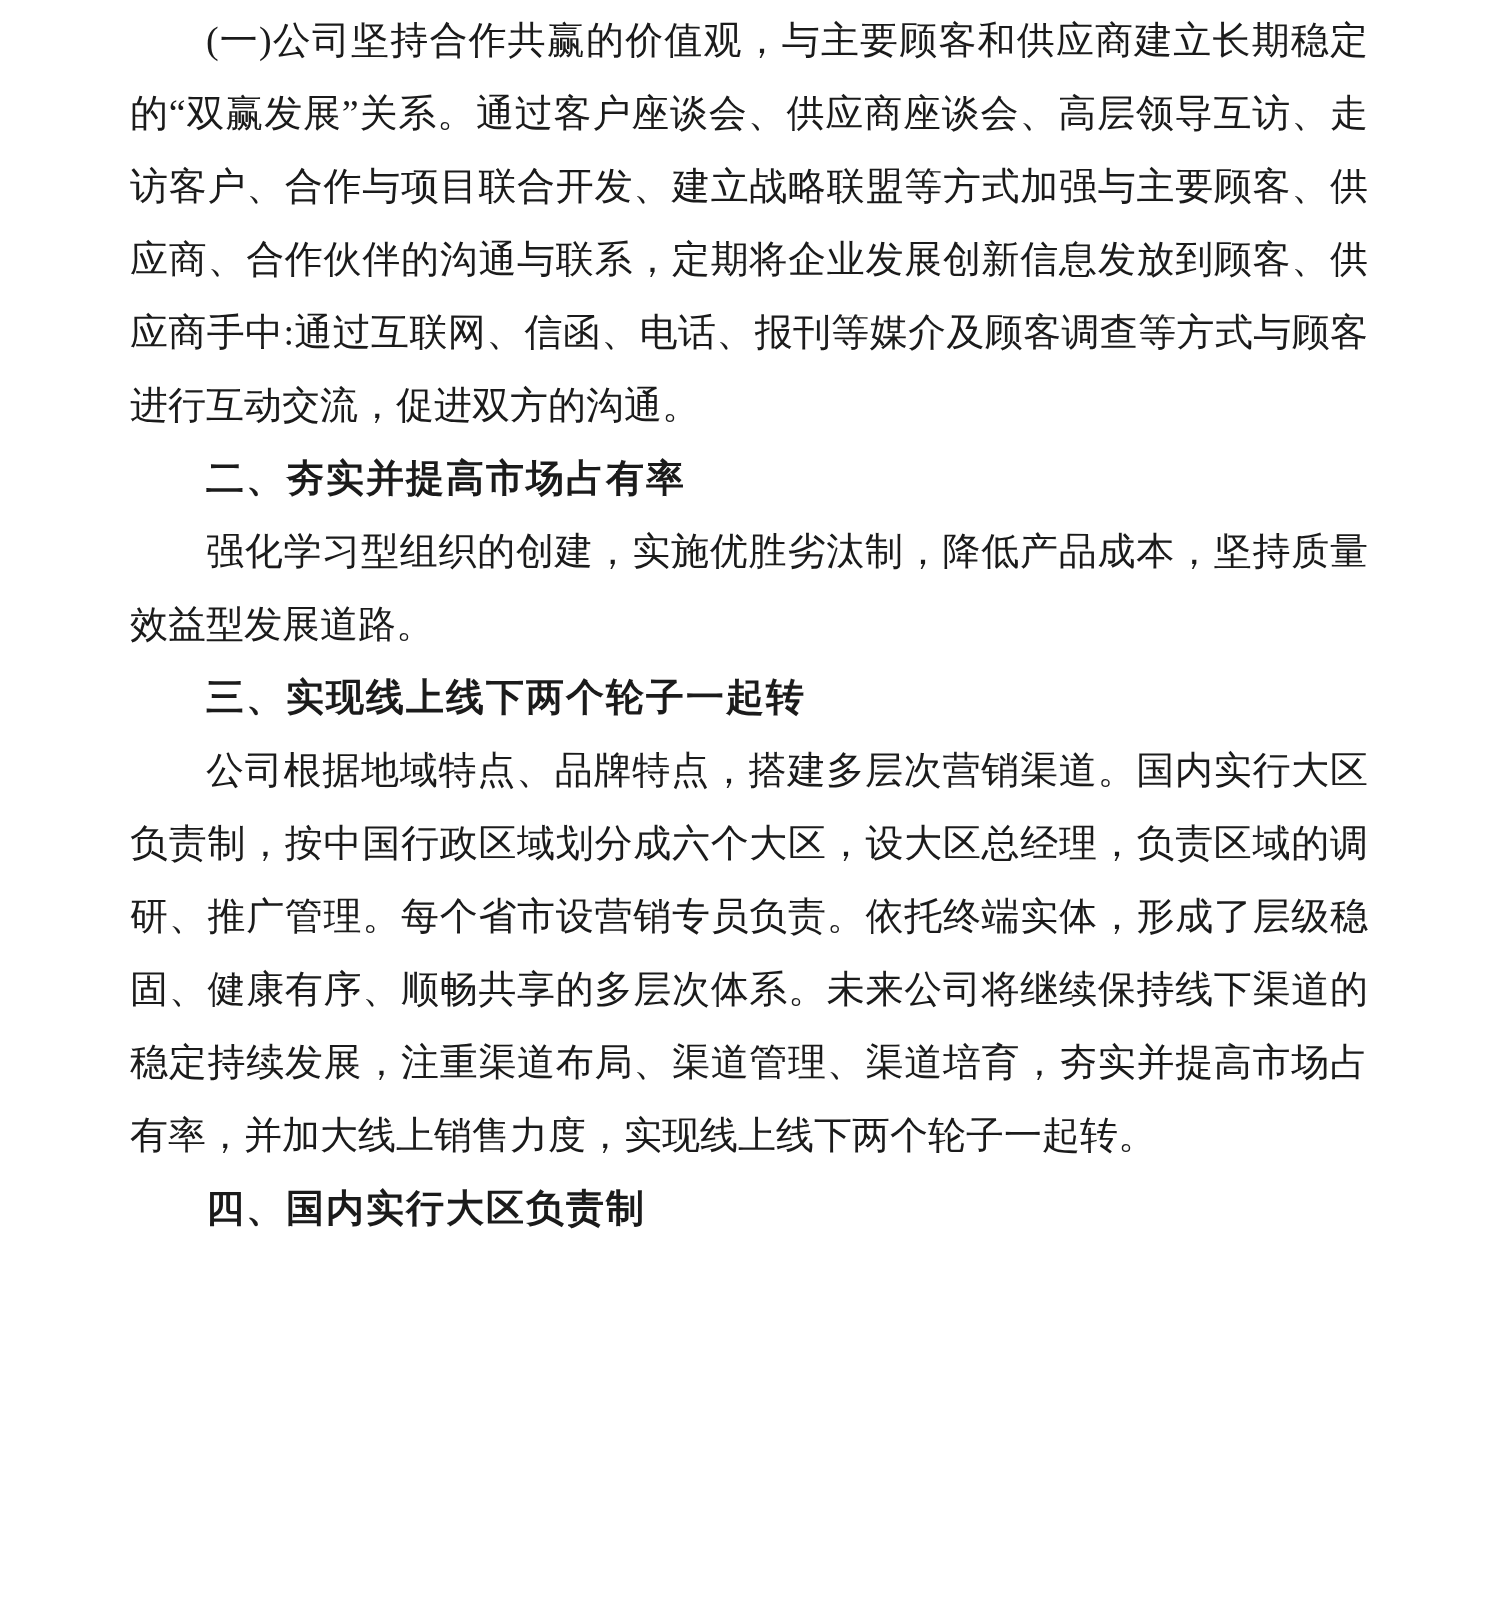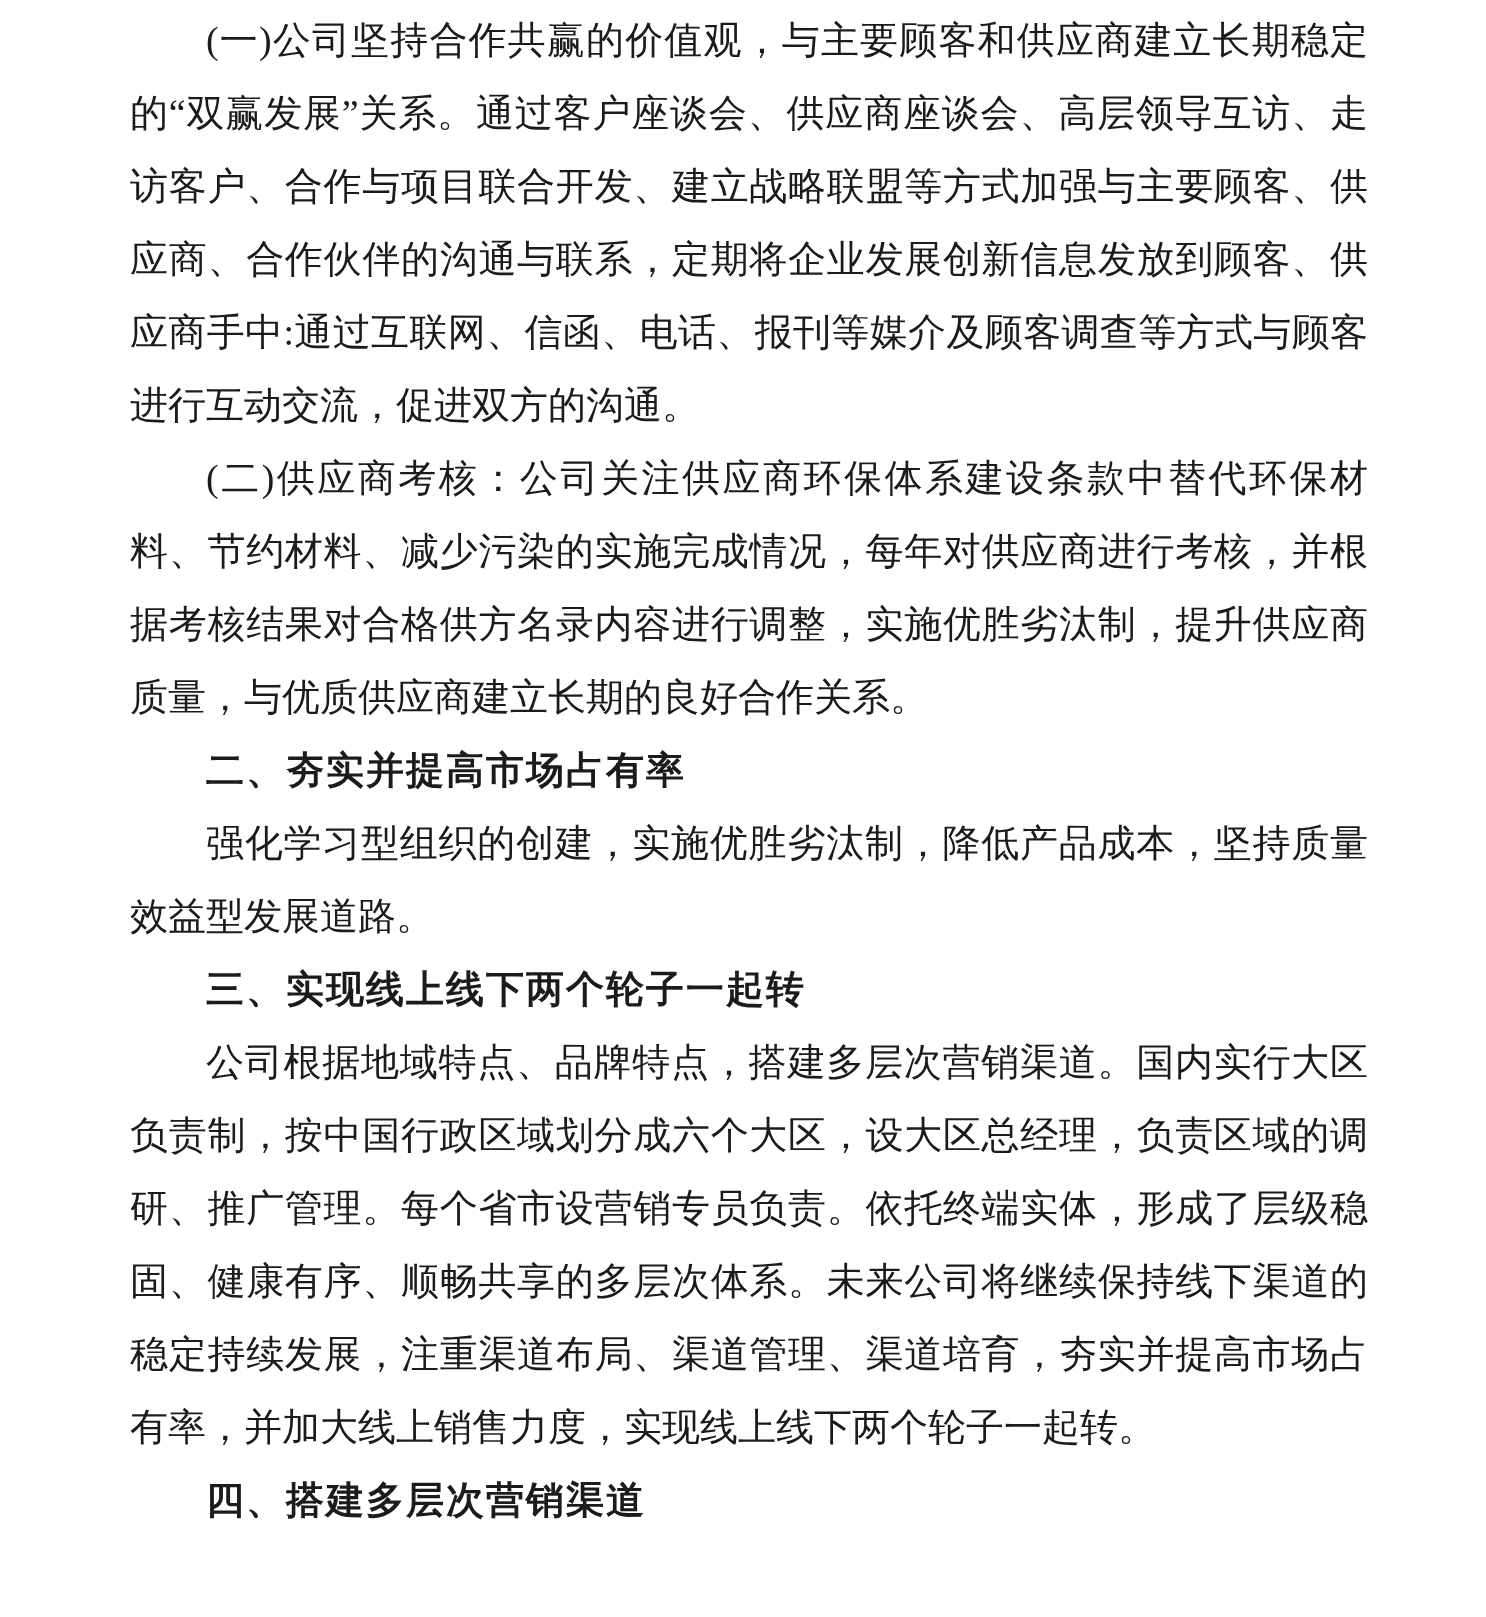--- a/index.html
+++ b/index.html
@@ -41,25 +41,24 @@
     text-align: left;
     letter-spacing: 2px;
   }
 </style>
 </head>
 <body>
 
 <div class="page">
   <p class="para-body">(一)公司坚持合作共赢的价值观，与主要顾客和供应商建立长期稳定的“双赢发展”关系。通过客户座谈会、供应商座谈会、高层领导互访、走访客户、合作与项目联合开发、建立战略联盟等方式加强与主要顾客、供应商、合作伙伴的沟通与联系，定期将企业发展创新信息发放到顾客、供应商手中:通过互联网、信函、电话、报刊等媒介及顾客调查等方式与顾客进行互动交流，促进双方的沟通。</p>
 
-  <p class="para-body">(二)供应商考核：公司关注供应商环保体系建设条款中替代环保材料、节约材料、减少污染的实施完成情况，每年对供应商进行考核，并根据考核结果对合格供方名录内容进行调整，实施优胜劣汰制，提升供应商质量，与优质供应商建立长期的良好合作关系。</p>
 
   <h2 class="para-heading">二、夯实并提高市场占有率</h2>
 
   <p class="para-body">强化学习型组织的创建，实施优胜劣汰制，降低产品成本，坚持质量效益型发展道路。</p>
 
   <h2 class="para-heading">三、实现线上线下两个轮子一起转</h2>
 
   <p class="para-body">公司根据地域特点、品牌特点，搭建多层次营销渠道。国内实行大区负责制，按中国行政区域划分成六个大区，设大区总经理，负责区域的调研、推广管理。每个省市设营销专员负责。依托终端实体，形成了层级稳固、健康有序、顺畅共享的多层次体系。未来公司将继续保持线下渠道的稳定持续发展，注重渠道布局、渠道管理、渠道培育，夯实并提高市场占有率，并加大线上销售力度，实现线上线下两个轮子一起转。</p>
 
-  <h2 class="para-heading">四、搭建多层次营销渠道</h2>
+  <h2 class="para-heading">四、国内实行大区负责制</h2>
 
 </div>
 
 </body></html>

